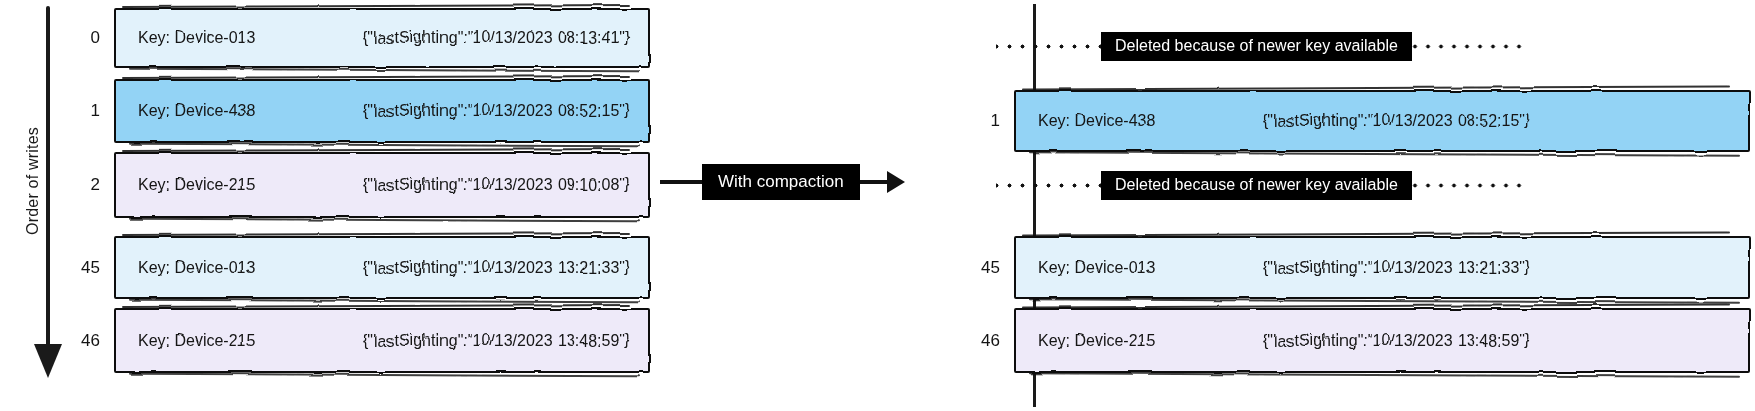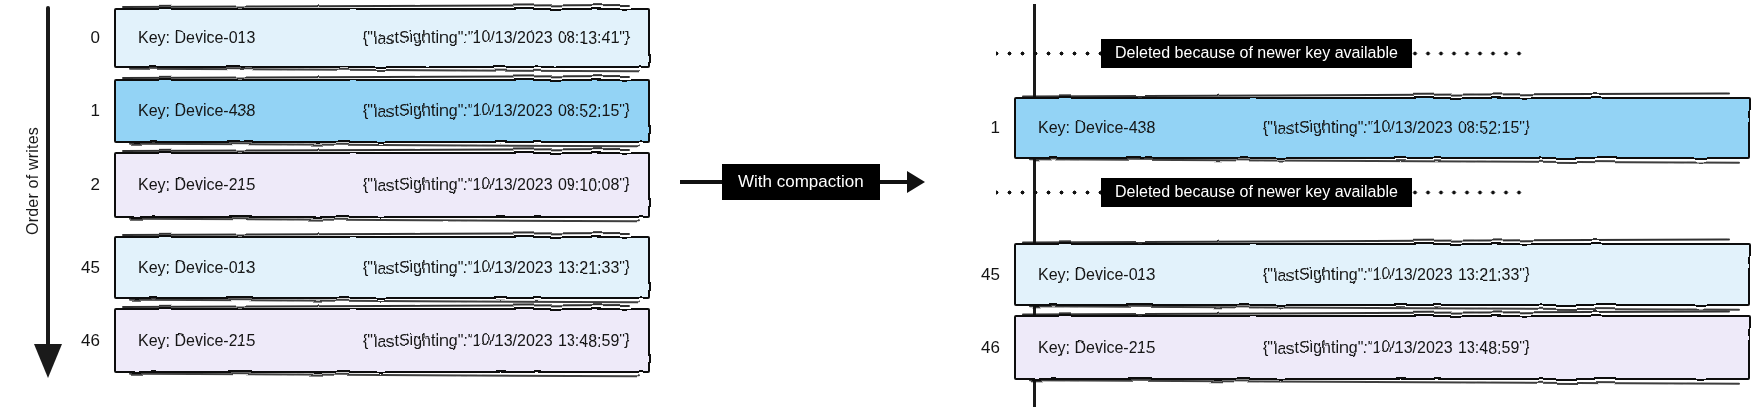--- a/index.html
+++ b/index.html
@@ -23,21 +23,21 @@
     text-align:center;
     font-size:16px;
     color:#1a1a1a;
     letter-spacing:.2px;
     white-space:nowrap;
   }
   #order-axis-arrow{position:absolute;left:30px;top:6px;}
 
   
   #left-panel{position:absolute;left:60px;top:0;width:590px;height:411px;}
-  #right-panel{position:absolute;left:960px;top:7px;width:795px;height:341px;}
+  #right-panel{position:absolute;left:960px;top:0;width:795px;height:341px;}
 
   #panel-divider{
     position:absolute;left:1033px;top:4px;
     width:0;height:403px;
     border-left:3px solid #1a1a1a;
   }
 
   
   .record-row{position:absolute;display:flex;align-items:center;}
   .record-index{
@@ -105,21 +105,21 @@
     background:#000000;
     color:#ffffff;
     font-size:16px;
     padding:6px 14px 7px 14px;
     white-space:nowrap;
     line-height:1;
     flex:0 0 auto;
   }
 
   
-  #transition{position:absolute;left:680px;top:160px;width:340px;height:44px;display:flex;align-items:center;text-align:right;}
+  #transition{position:absolute;left:660px;top:160px;width:340px;height:44px;display:flex;align-items:center;text-align:right;}
   #transition-line-left{width:42px;height:4px;background:#111;flex:0 0 auto;}
   #transition-chip{
     background:#000;color:#fff;font-size:17px;
     padding:9px 16px 10px 16px;white-space:nowrap;line-height:1;flex:0 0 auto;
   }
   #transition-line-right{width:28px;height:4px;background:#111;flex:0 0 auto;}
   #transition-arrowhead{
     width:0;height:0;flex:0 0 auto;
     border-top:11px solid transparent;
     border-bottom:11px solid transparent;

